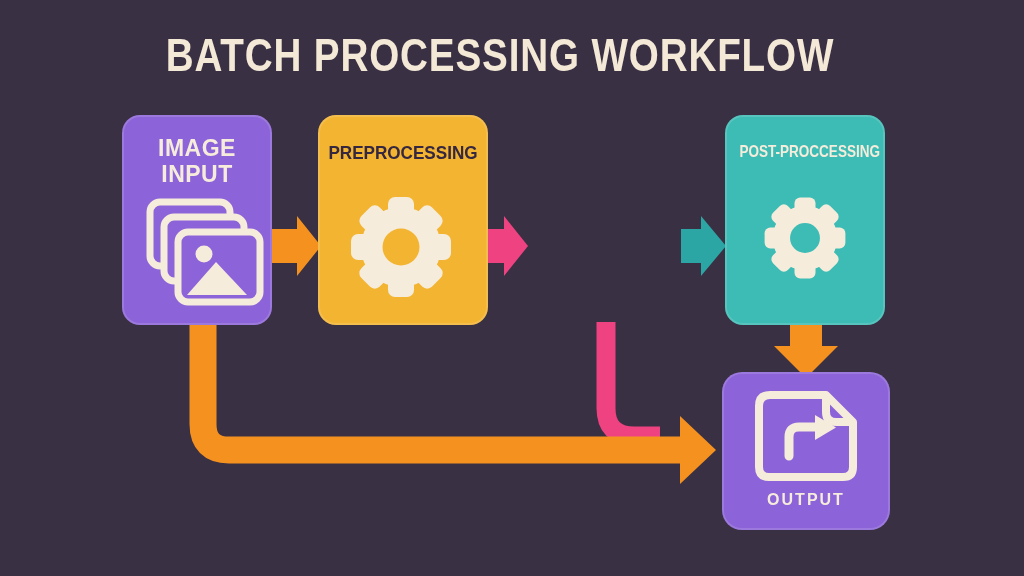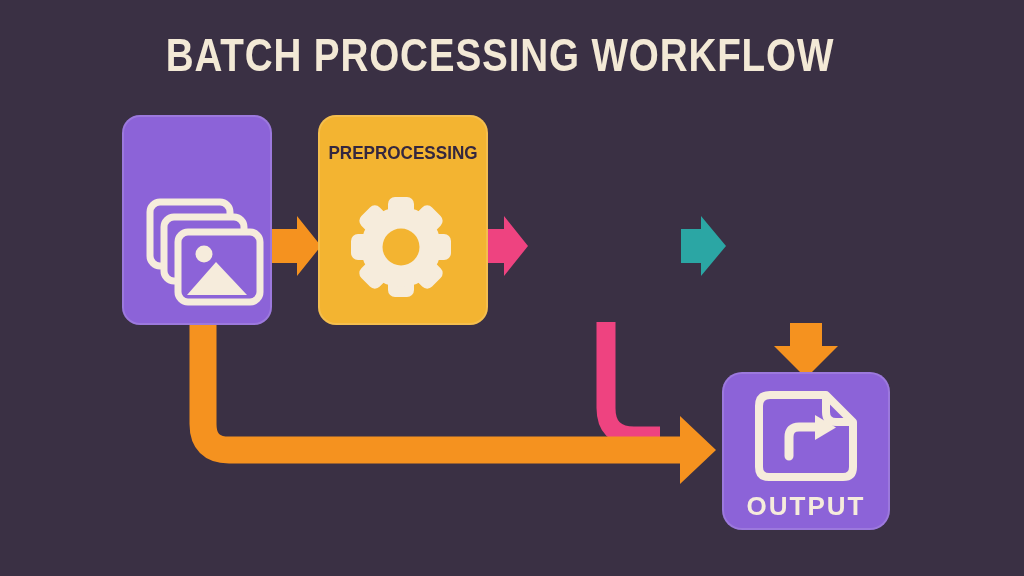--- a/index.html
+++ b/index.html
@@ -61,21 +61,21 @@
   .n3 .label { top:26px; font-size:20px; transform:scaleX(0.92); transform-origin:center; }
   .n3 .icon  { left:8px; top:65px; }
 
   
   .n4 { left:725px; top:115px; width:160px; height:210px; background:#3cbcb4; }
   .n4 .label { top:27px; font-size:16.5px; transform:scaleX(0.82); transform-origin:center; }
   .n4 .icon  { left:37px; top:80px; }
 
   
   .n5 { left:722px; top:372px; width:168px; height:158px; background:#8c63d8; border-radius:20px; }
-  .n5 .label { top:119px; font-size:26px; letter-spacing:2px; }
+  .n5 .label { top:119px; font-size:16px; letter-spacing:2px; }
   .n5 .icon  { left:32px; top:18px; }
 </style>
 </head>
 <body>
 
 <div class="stage">
 
   <h1 class="title">BATCH PROCESSING WORKFLOW</h1>
 
   <svg class="connector-layer" width="1024" height="576" viewBox="0 0 1024 576">
@@ -100,39 +100,49 @@
     <polygon points="270,229 297,229 297,216 321,246 297,276 297,263 270,263" fill="#f5921f"></polygon>
 
     <polygon points="486,229 504,229 504,216 528,246 504,276 504,263 486,263" fill="#ee4380"></polygon>
 
     <polygon points="681,229 701,229 701,216 726,246 701,276 701,263 681,263" fill="#2ba6a4"></polygon>
 
     <polygon points="790,323 790,346 774,346 806,378 838,346 822,346 822,323" fill="#f5921f"></polygon>
   </svg>
 
   <div class="node n1">
+    <div class="label">
+      <span>IMAGE</span><br>
+      <span>INPUT</span>
+    </div>
     <svg class="icon" width="118" height="108" viewBox="0 0 118 108">
       <g fill="#8c63d8" stroke="#f6ecdc" stroke-width="7">
         <rect x="4" y="4" width="80" height="64" rx="10"></rect>
         <rect x="18" y="19" width="80" height="64" rx="10"></rect>
         <rect x="32" y="34" width="82" height="70" rx="10"></rect>
       </g>
       <circle cx="58" cy="56" r="8.5" fill="#f6ecdc"></circle>
       <polygon points="41,97 70,64 101,97" fill="#f6ecdc"></polygon>
     </svg>
   </div>
 
   <div class="node n2">
     <div class="label">PREPROCESSING</div>
     <svg class="icon" width="106" height="106" viewBox="0 0 106 106" style="color:#f3b431;">
       <use href="#gear" x="1" y="1" width="104" height="104"></use>
     </svg>
   </div>
 
 
+  <div class="node n4">
+    <div class="label">POST-PROCCESSING</div>
+    <svg class="icon" width="86" height="86" viewBox="0 0 86 86" style="color:#3cbcb4;">
+      <use href="#gear" x="1" y="1" width="84" height="84"></use>
+    </svg>
+  </div>
 
   <div class="node n5">
     <svg class="icon" width="104" height="92" viewBox="0 0 104 92">
       <path d="M 16 5 H 72 L 99 32 V 77 Q 99 87 89 87 H 15 Q 5 87 5 77 V 16 Q 5 5 16 5 Z" fill="none" stroke="#f6ecdc" stroke-width="8" stroke-linejoin="round"></path>
       <path d="M 72 6 V 22 Q 72 32 82 32 L 98 32" fill="none" stroke="#f6ecdc" stroke-width="8" stroke-linejoin="round"></path>
       <path d="M 35 66 V 47 Q 35 37 45 37 H 63" fill="none" stroke="#f6ecdc" stroke-width="9" stroke-linecap="round"></path>
       <polygon points="61,25 82,37.5 61,50" fill="#f6ecdc"></polygon>
     </svg>
     <div class="label">OUTPUT</div>
   </div>

